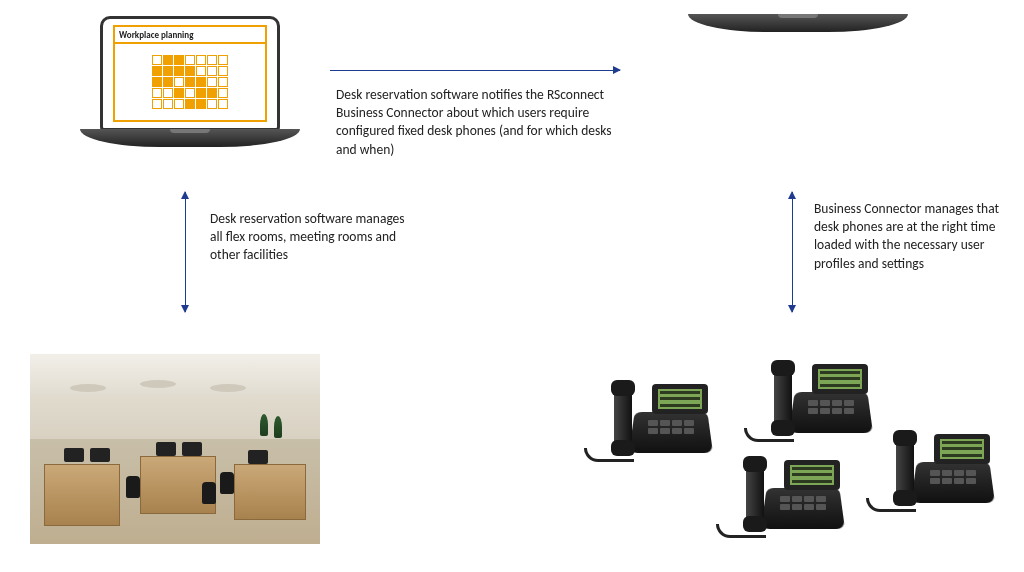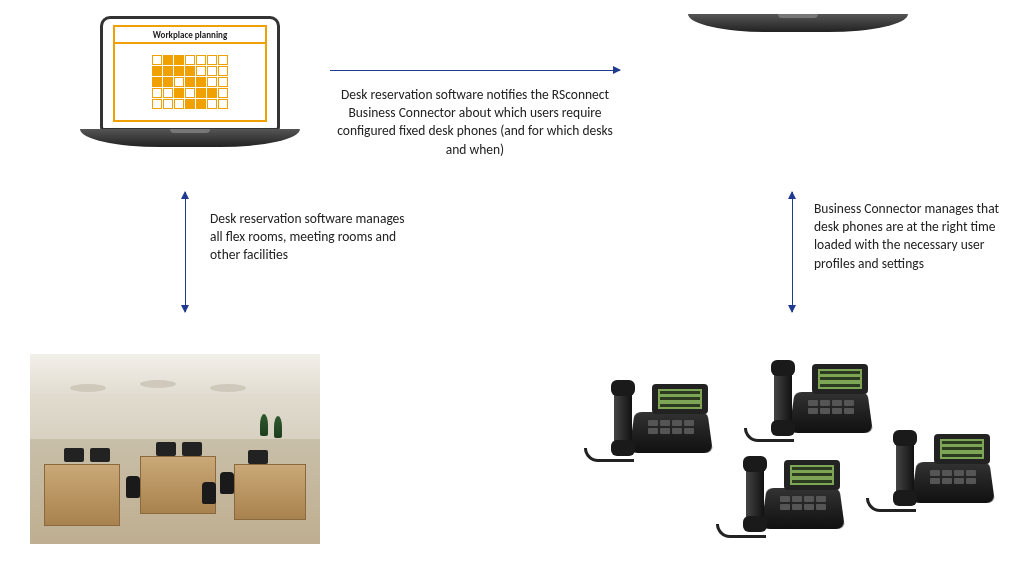--- a/index.html
+++ b/index.html
@@ -11,21 +11,20 @@
     color: #222;
     background: #fff;
     position: relative;
     overflow: hidden;
   }
 
   .laptop {
     position: absolute;
     width: 220px;
     height: 150px;
-    text-align: center;
   }
   .laptop-screen {
     width: 180px;
     height: 115px;
     margin: 0 auto;
     border: 3px solid #333;
     border-radius: 10px 10px 4px 4px;
     background: #fff;
     padding: 6px 10px;
     display: flex;
@@ -279,21 +278,21 @@
   </div>
   <div class="laptop-base"></div>
 </div>
 
 <div class="laptop" style="left:688px; top:16px;">
   <div class="laptop-base"></div>
 </div>
 
 <div class="arrow-h" style="left:330px; top:70px; width:290px;"></div>
 
-<div class="text-block" style="left:336px; top:86px; width:278px; text-align:center;">Desk reservation software notifies the RSconnect Business Connector about which users require configured fixed desk phones (and for which desks and when)</div>
+<div class="text-block" style="left:336px; top:86px; width:278px; ">Desk reservation software notifies the RSconnect Business Connector about which users require configured fixed desk phones (and for which desks and when)</div>
 
 <div class="arrow-v" style="left:185px; top:192px; height:120px;"></div>
 
 <div class="text-block" style="left:210px; top:210px; width:195px;">Desk reservation software manages all flex rooms, meeting rooms and other facilities</div>
 
 <div class="arrow-v" style="left:792px; top:192px; height:120px;"></div>
 
 <div class="text-block" style="left:814px; top:200px; width:195px;">Business Connector manages that desk phones are at the right time loaded with the necessary user profiles and settings</div>
 
 <div class="office" style="left:30px; top:354px;">

